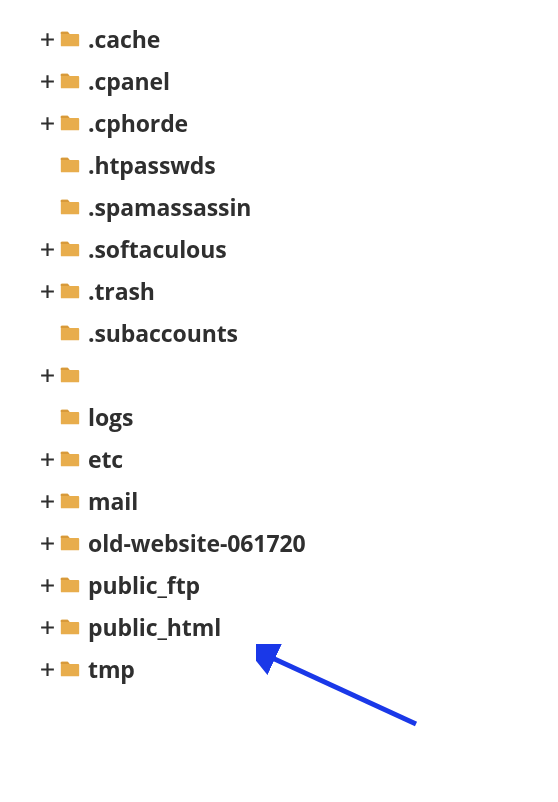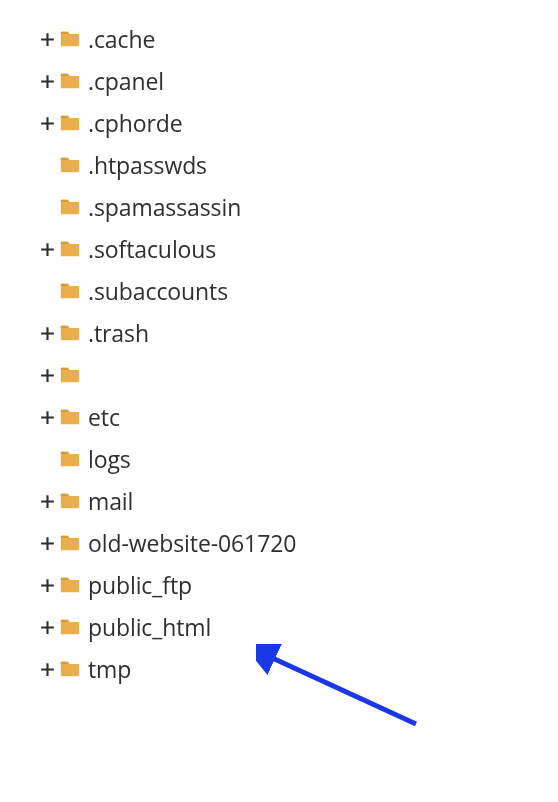--- a/index.html
+++ b/index.html
@@ -11,20 +11,21 @@
       font-family: -apple-system, BlinkMacSystemFont, "Segoe UI", "Open Sans", Helvetica, Arial, sans-serif;
       background: #ffffff;
       width: 558px;
       height: 802px;
       padding: 18px 0 0 0;
       position: relative;
     }
     .tree {
       display: flex;
       flex-direction: column;
+      font-weight: bold;
     }
     .tree-item {
       display: flex;
       align-items: center;
       height: 42px;
       padding-left: 36px;
       cursor: pointer;
       user-select: none;
     }
     .tree-item .expander {
@@ -136,20 +137,34 @@
       </span>
       <span class="folder">
         <svg viewBox="0 0 24 24">
           <path d="M2 5a1 1 0 0 1 1-1h6.5l2 2.5H21a1 1 0 0 1 1 1V19a1 1 0 0 1-1 1H3a1 1 0 0 1-1-1V5z" fill="#e8ad4c"></path>
           <path d="M2 5a1 1 0 0 1 1-1h6.5l2 2.5H2V5z" fill="#d89a3a"></path>
         </svg>
       </span>
       <span class="label">.softaculous</span>
     </div>
     <div class="tree-item">
+      <span class="expander">
+        <svg viewBox="0 0 16 16">
+          <path d="M7 2h2v5h5v2H9v5H7V9H2V7h5V2z" fill="#2f2f2f"></path>
+        </svg>
+      </span>
+      <span class="folder">
+        <svg viewBox="0 0 24 24">
+          <path d="M2 5a1 1 0 0 1 1-1h6.5l2 2.5H21a1 1 0 0 1 1 1V19a1 1 0 0 1-1 1H3a1 1 0 0 1-1-1V5z" fill="#e8ad4c"></path>
+          <path d="M2 5a1 1 0 0 1 1-1h6.5l2 2.5H2V5z" fill="#d89a3a"></path>
+        </svg>
+      </span>
+      <span class="label">.trash</span>
+    </div>
+    <div class="tree-item">
       <span class="expander"></span>
       <span class="folder">
         <svg viewBox="0 0 24 24">
           <path d="M2 5a1 1 0 0 1 1-1h6.5l2 2.5H21a1 1 0 0 1 1 1V19a1 1 0 0 1-1 1H3a1 1 0 0 1-1-1V5z" fill="#e8ad4c"></path>
           <path d="M2 5a1 1 0 0 1 1-1h6.5l2 2.5H2V5z" fill="#d89a3a"></path>
         </svg>
       </span>
       <span class="label">.subaccounts</span>
     </div>
     <div class="tree-item">
@@ -157,58 +172,44 @@
         <svg viewBox="0 0 16 16">
           <path d="M7 2h2v5h5v2H9v5H7V9H2V7h5V2z" fill="#2f2f2f"></path>
         </svg>
       </span>
       <span class="folder">
         <svg viewBox="0 0 24 24">
           <path d="M2 5a1 1 0 0 1 1-1h6.5l2 2.5H21a1 1 0 0 1 1 1V19a1 1 0 0 1-1 1H3a1 1 0 0 1-1-1V5z" fill="#e8ad4c"></path>
           <path d="M2 5a1 1 0 0 1 1-1h6.5l2 2.5H2V5z" fill="#d89a3a"></path>
         </svg>
       </span>
-      <span class="label">.trash</span>
-    </div>
-    <div class="tree-item">
-      <span class="expander">
-        <svg viewBox="0 0 16 16">
-          <path d="M7 2h2v5h5v2H9v5H7V9H2V7h5V2z" fill="#2f2f2f"></path>
-        </svg>
-      </span>
-      <span class="folder">
-        <svg viewBox="0 0 24 24">
-          <path d="M2 5a1 1 0 0 1 1-1h6.5l2 2.5H21a1 1 0 0 1 1 1V19a1 1 0 0 1-1 1H3a1 1 0 0 1-1-1V5z" fill="#e8ad4c"></path>
-          <path d="M2 5a1 1 0 0 1 1-1h6.5l2 2.5H2V5z" fill="#d89a3a"></path>
-        </svg>
-      </span>
+    </div>
+    <div class="tree-item">
+      <span class="expander"></span>
+      <span class="folder">
+        <svg viewBox="0 0 24 24">
+          <path d="M2 5a1 1 0 0 1 1-1h6.5l2 2.5H21a1 1 0 0 1 1 1V19a1 1 0 0 1-1 1H3a1 1 0 0 1-1-1V5z" fill="#e8ad4c"></path>
+          <path d="M2 5a1 1 0 0 1 1-1h6.5l2 2.5H2V5z" fill="#d89a3a"></path>
+        </svg>
+      </span>
+      <span class="label">logs</span>
     </div>
     <div class="tree-item">
       <span class="expander">
         <svg viewBox="0 0 16 16">
           <path d="M7 2h2v5h5v2H9v5H7V9H2V7h5V2z" fill="#2f2f2f"></path>
         </svg>
       </span>
       <span class="folder">
         <svg viewBox="0 0 24 24">
           <path d="M2 5a1 1 0 0 1 1-1h6.5l2 2.5H21a1 1 0 0 1 1 1V19a1 1 0 0 1-1 1H3a1 1 0 0 1-1-1V5z" fill="#e8ad4c"></path>
           <path d="M2 5a1 1 0 0 1 1-1h6.5l2 2.5H2V5z" fill="#d89a3a"></path>
         </svg>
       </span>
       <span class="label">etc</span>
-    </div>
-    <div class="tree-item">
-      <span class="expander"></span>
-      <span class="folder">
-        <svg viewBox="0 0 24 24">
-          <path d="M2 5a1 1 0 0 1 1-1h6.5l2 2.5H21a1 1 0 0 1 1 1V19a1 1 0 0 1-1 1H3a1 1 0 0 1-1-1V5z" fill="#e8ad4c"></path>
-          <path d="M2 5a1 1 0 0 1 1-1h6.5l2 2.5H2V5z" fill="#d89a3a"></path>
-        </svg>
-      </span>
-      <span class="label">logs</span>
     </div>
     <div class="tree-item">
       <span class="expander">
         <svg viewBox="0 0 16 16">
           <path d="M7 2h2v5h5v2H9v5H7V9H2V7h5V2z" fill="#2f2f2f"></path>
         </svg>
       </span>
       <span class="folder">
         <svg viewBox="0 0 24 24">
           <path d="M2 5a1 1 0 0 1 1-1h6.5l2 2.5H21a1 1 0 0 1 1 1V19a1 1 0 0 1-1 1H3a1 1 0 0 1-1-1V5z" fill="#e8ad4c"></path>

